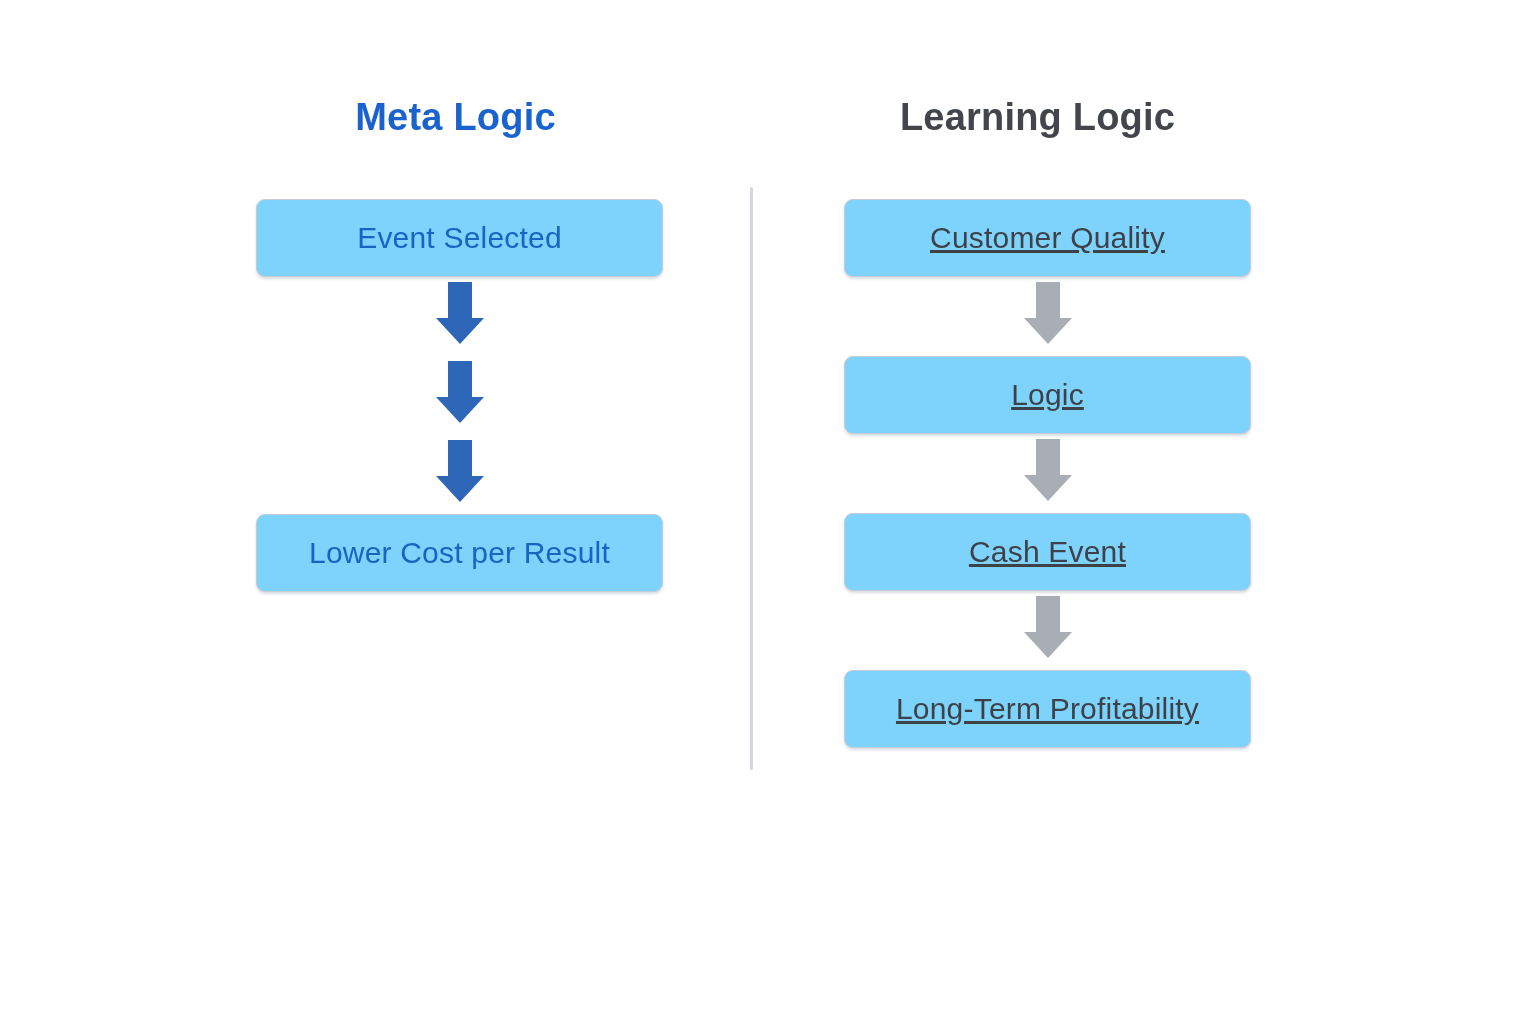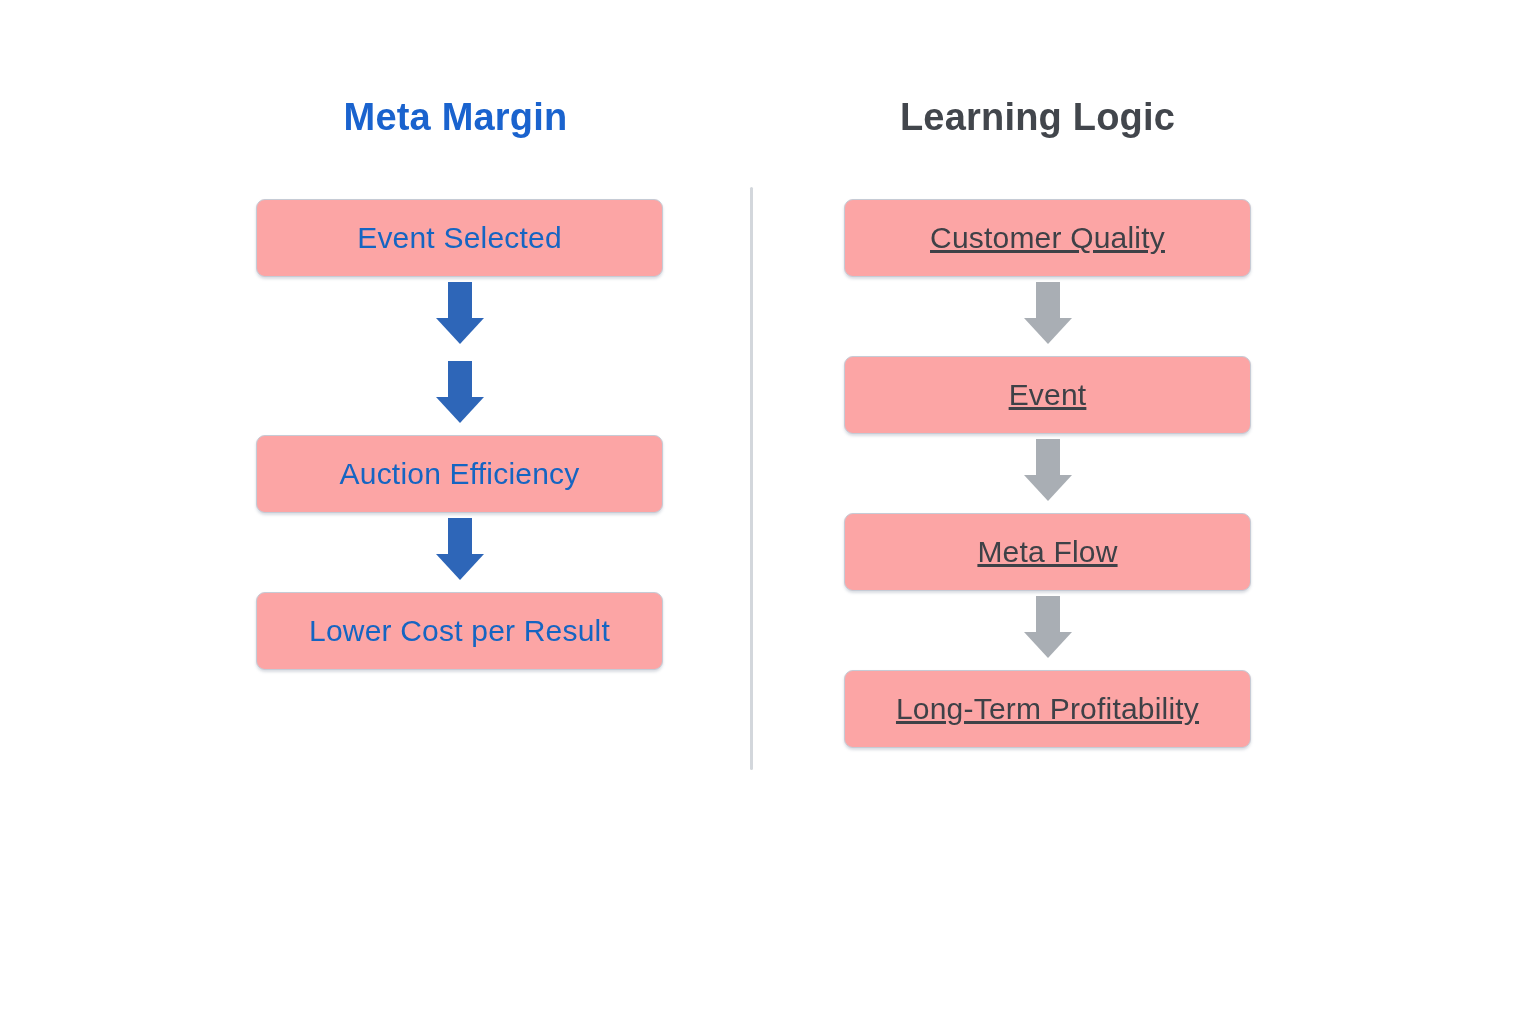--- a/index.html
+++ b/index.html
@@ -38,21 +38,21 @@
   .flow {
     position: absolute;
     top: 199px;
     width: 100%;
     display: flex;
     flex-direction: column;
   }
   .step-box {
     box-sizing: border-box;
     height: 78px;
-    background: #fca5a5;
+    background: #7dd3fc;
     border: 1px solid var(--box-border);
     border-radius: 9px;
     box-shadow: 0 2px 3px rgba(120, 130, 150, 0.28);
     display: flex;
     align-items: center;
     justify-content: center;
     font-size: 30px;
     letter-spacing: 0.2px;
     white-space: nowrap;
   }
@@ -96,36 +96,35 @@
     border-radius: 2px;
     background: var(--divider);
   }
 </style>
 </head>
 <body style="background: rgb(255, 255, 255);">
 
 <div class="canvas">
 
   <div class="col col-meta">
-    <div class="col-title">Meta Margin</div>
+    <div class="col-title">Meta Logic</div>
     <div class="flow">
       <div class="step-box">Event Selected</div>
       <div class="arrow-wrap">
         <div class="arrow">
           <div class="shaft"></div>
           <div class="head"></div>
         </div>
       </div>
       <div class="arrow-wrap">
         <div class="arrow">
           <div class="shaft"></div>
           <div class="head"></div>
         </div>
       </div>
-      <div class="step-box">Auction Efficiency</div>
       <div class="arrow-wrap">
         <div class="arrow">
           <div class="shaft"></div>
           <div class="head"></div>
         </div>
       </div>
       <div class="step-box">Lower Cost per Result</div>
     </div>
   </div>
 
@@ -134,28 +133,28 @@
   <div class="col col-biz">
     <div class="col-title">Learning Logic</div>
     <div class="flow">
       <div class="step-box">Customer Quality</div>
       <div class="arrow-wrap">
         <div class="arrow">
           <div class="shaft"></div>
           <div class="head"></div>
         </div>
       </div>
-      <div class="step-box">Event</div>
+      <div class="step-box">Logic</div>
       <div class="arrow-wrap">
         <div class="arrow">
           <div class="shaft"></div>
           <div class="head"></div>
         </div>
       </div>
-      <div class="step-box">Meta Flow</div>
+      <div class="step-box">Cash Event</div>
       <div class="arrow-wrap">
         <div class="arrow">
           <div class="shaft"></div>
           <div class="head"></div>
         </div>
       </div>
       <div class="step-box">Long-Term Profitability</div>
     </div>
   </div>
 

